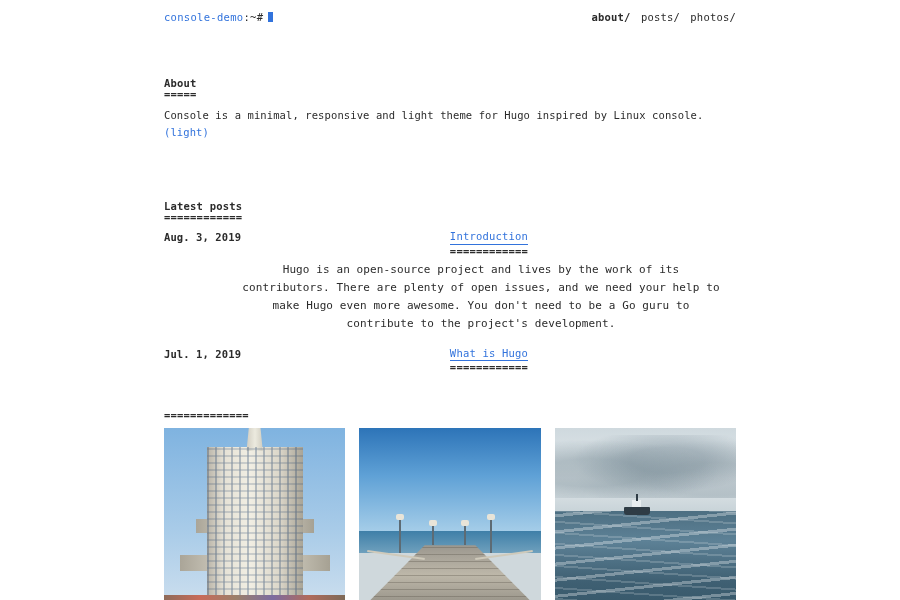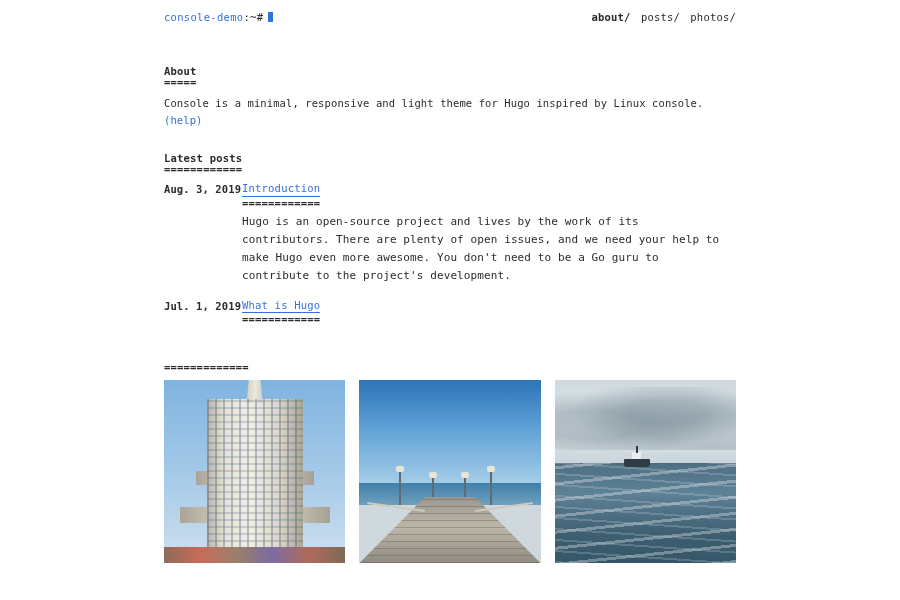--- a/index.html
+++ b/index.html
@@ -79,52 +79,53 @@
   .section-rule {
     font-size: 10.5px;
     color: #2b2b2b;
     line-height: 0.8;
     letter-spacing: 0.2px;
     margin-top: 1px;
     margin-bottom: 9px;
     font-weight: bold;
   }
 
-  #about { margin-top: 42px; }
+  #about { margin-top: 54px; }
   .about-text {
     font-size: 10.5px;
     line-height: 1.55;
     color: #2b2b2b;
     letter-spacing: 0.1px;
   }
   .about-text a {
     color: #3273dc;
     text-decoration: none;
   }
 
   
-  #posts { margin-top: 24px; }
+  #posts { margin-top: 60px; }
   .post {
     display: flex;
     align-items: flex-start;
     margin-bottom: 14px;
   }
   .post-date {
     width: 78px;
     flex: 0 0 78px;
     font-size: 10.5px;
     font-weight: bold;
     color: #2b2b2b;
     line-height: 1.3;
     padding-top: 1px;
     letter-spacing: 0.1px;
   }
   .post-body {
     flex: 1 1 auto;
     padding-left: 0px;
+    text-align: center;
   }
   .post-title {
     font-size: 10.5px;
     color: #3273dc;
     text-decoration: none;
     letter-spacing: 0.2px;
     display: inline-block;
     border-bottom: 1px solid #3273dc;
     line-height: 1.25;
   }
@@ -302,21 +303,21 @@
         <a href="#">posts/</a>
         <a href="#">photos/</a>
       </div>
     </div>
 
     <div id="about">
       <div class="section-title">About</div>
       <div class="section-rule">=====</div>
       <div class="about-text">
         <span>Console is a minimal, responsive and light theme for Hugo inspired by Linux console.</span>
-        <a href="#">(help)</a>
+        <a href="#">(light)</a>
       </div>
     </div>
 
     <div id="posts">
       <div class="section-title">Latest posts</div>
       <div class="section-rule">============</div>
 
       <div class="post">
         <div class="post-date">Aug. 3, 2019</div>
         <div class="post-body">

